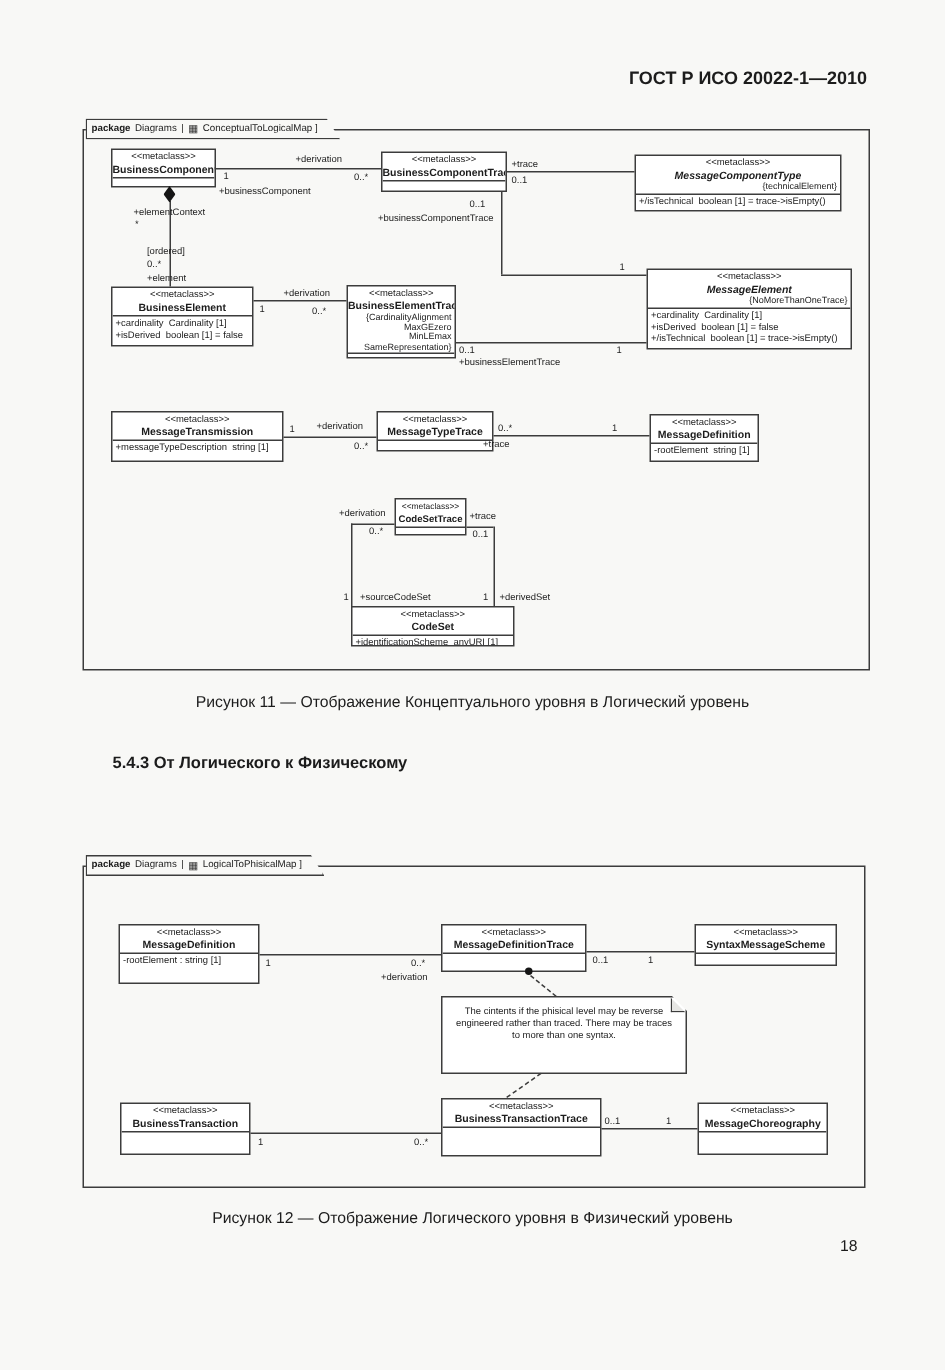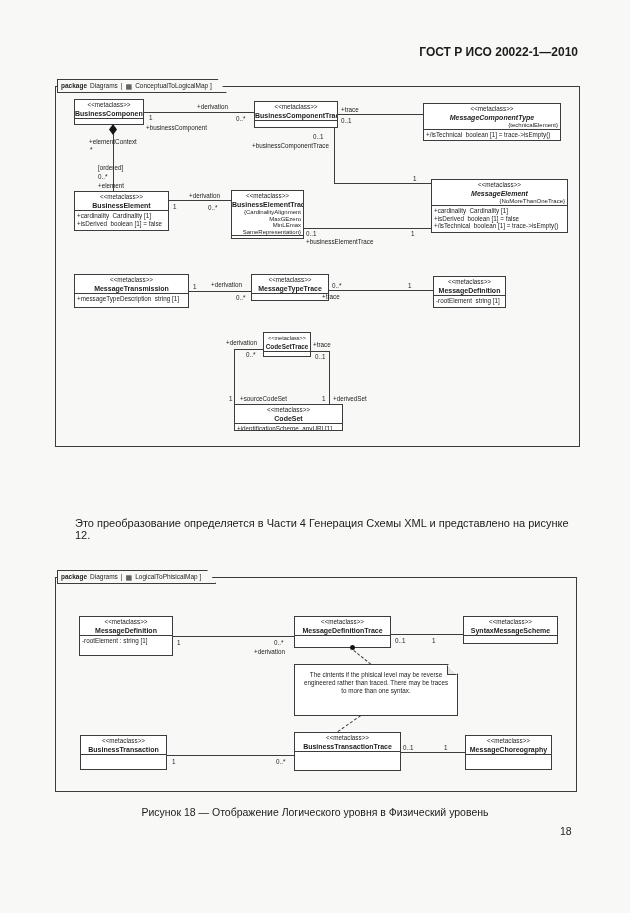--- a/index.html
+++ b/index.html
@@ -193,22 +193,23 @@
     <span class="lbl" style="left:170px;top:252px;">+derivation</span>
     <span class="lbl" style="left:190px;top:264px;">0..*</span>
     <span class="lbl" style="left:257px;top:254px;">+trace</span>
     <span class="lbl" style="left:259px;top:266px;">0..1</span>
     <span class="lbl" style="left:173px;top:308px;">1</span>
     <span class="lbl" style="left:184px;top:308px;">+sourceCodeSet</span>
     <span class="lbl" style="left:266px;top:308px;">1</span>
     <span class="lbl" style="left:277px;top:308px;">+derivedSet</span>
   </div>
 
-
-  <div class="body-text">Это преобразование определяется в Части 4 Генерация Схемы XML и представлено на рисунке 12.</div>
+  <div class="caption" style="top:462px;">Рисунок 11 — Отображение Концептуального уровня в Логический уровень</div>
+
+  <div class="heading">5.4.3 От Логического к Физическому</div>
 
   <div class="fig" style="left:55px;top:577px;width:520px;height:213px;">
     <div class="tab">
       <b>package</b>
       <span>Diagrams</span>
       <span>|</span>
       <span class="dicon">▦</span>
       <span>LogicalToPhisicalMap ]</span>
     </div>
 
@@ -267,17 +268,17 @@
     <span class="lbl" style="left:218px;top:61px;">0..*</span>
     <span class="lbl" style="left:198px;top:70px;">+derivation</span>
     <span class="lbl" style="left:339px;top:59px;">0..1</span>
     <span class="lbl" style="left:376px;top:59px;">1</span>
     <span class="lbl" style="left:116px;top:180px;">1</span>
     <span class="lbl" style="left:220px;top:180px;">0..*</span>
     <span class="lbl" style="left:347px;top:166px;">0..1</span>
     <span class="lbl" style="left:388px;top:166px;">1</span>
   </div>
 
-  <div class="caption" style="top:806px;">Рисунок 18 — Отображение Логического уровня в Физический уровень</div>
+  <div class="caption" style="top:806px;">Рисунок 12 — Отображение Логического уровня в Физический уровень</div>
 
   <div class="pagenum">18</div>
 
 </div>
 
 </body></html>

